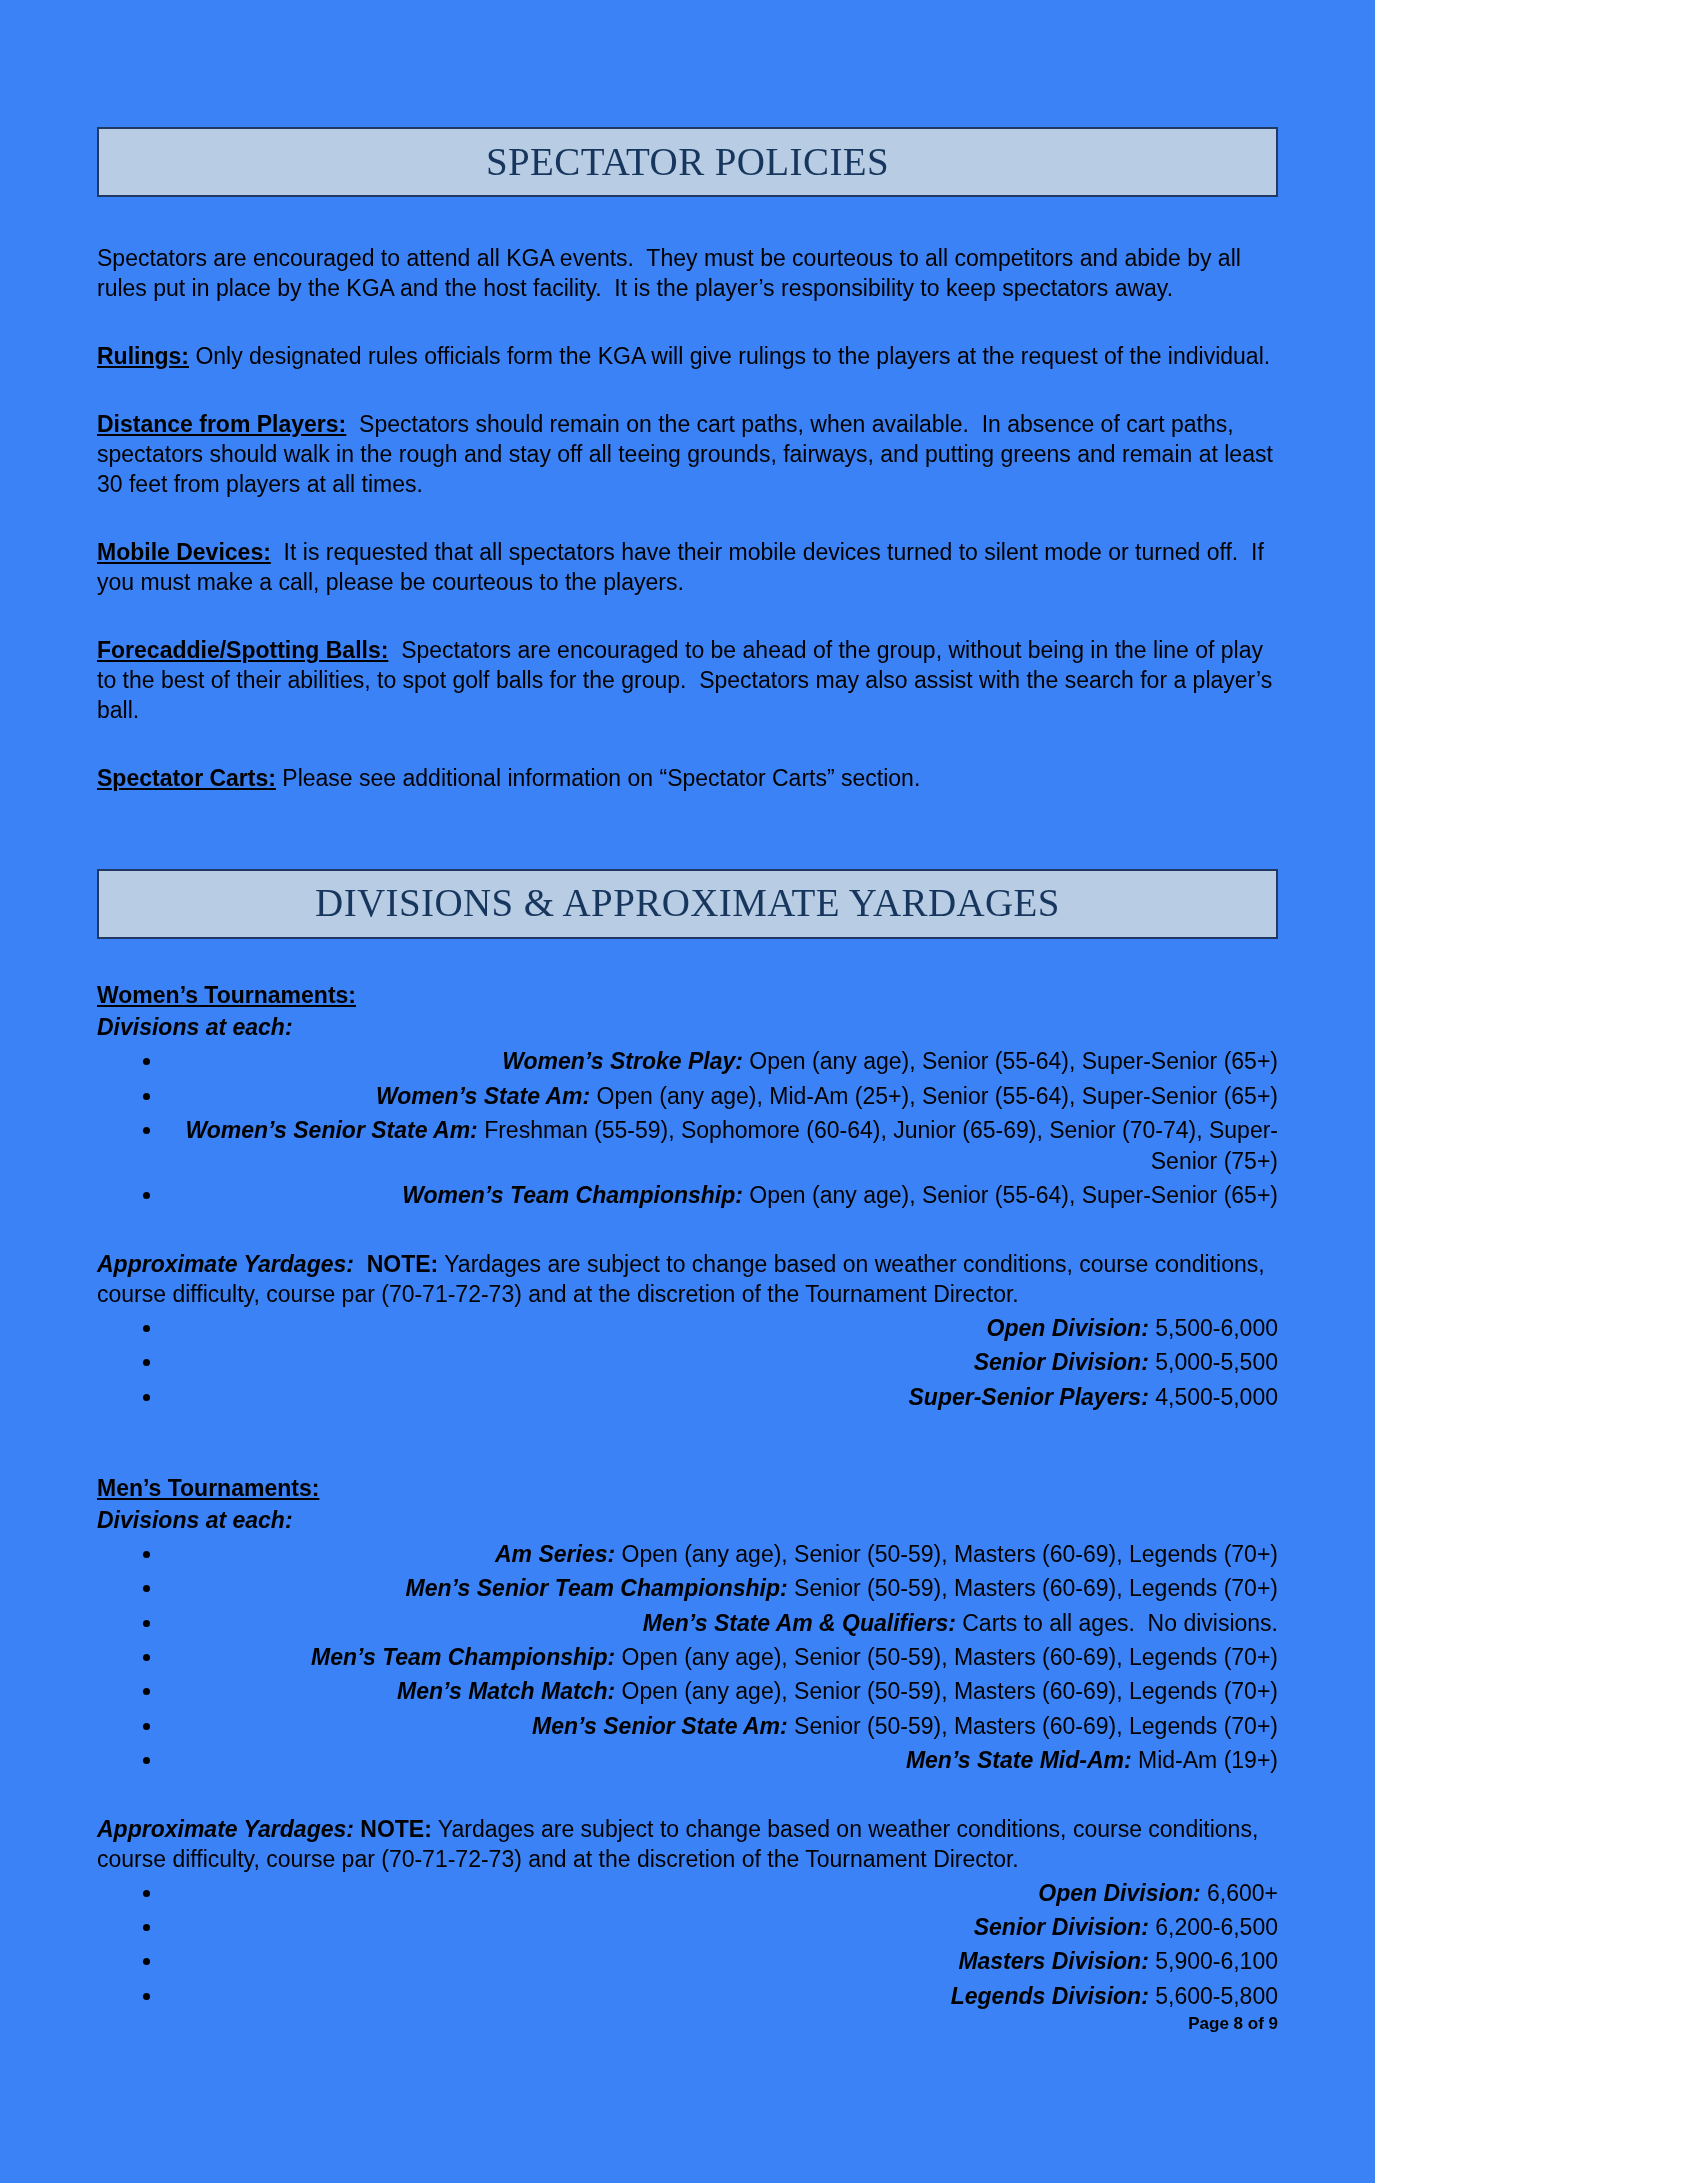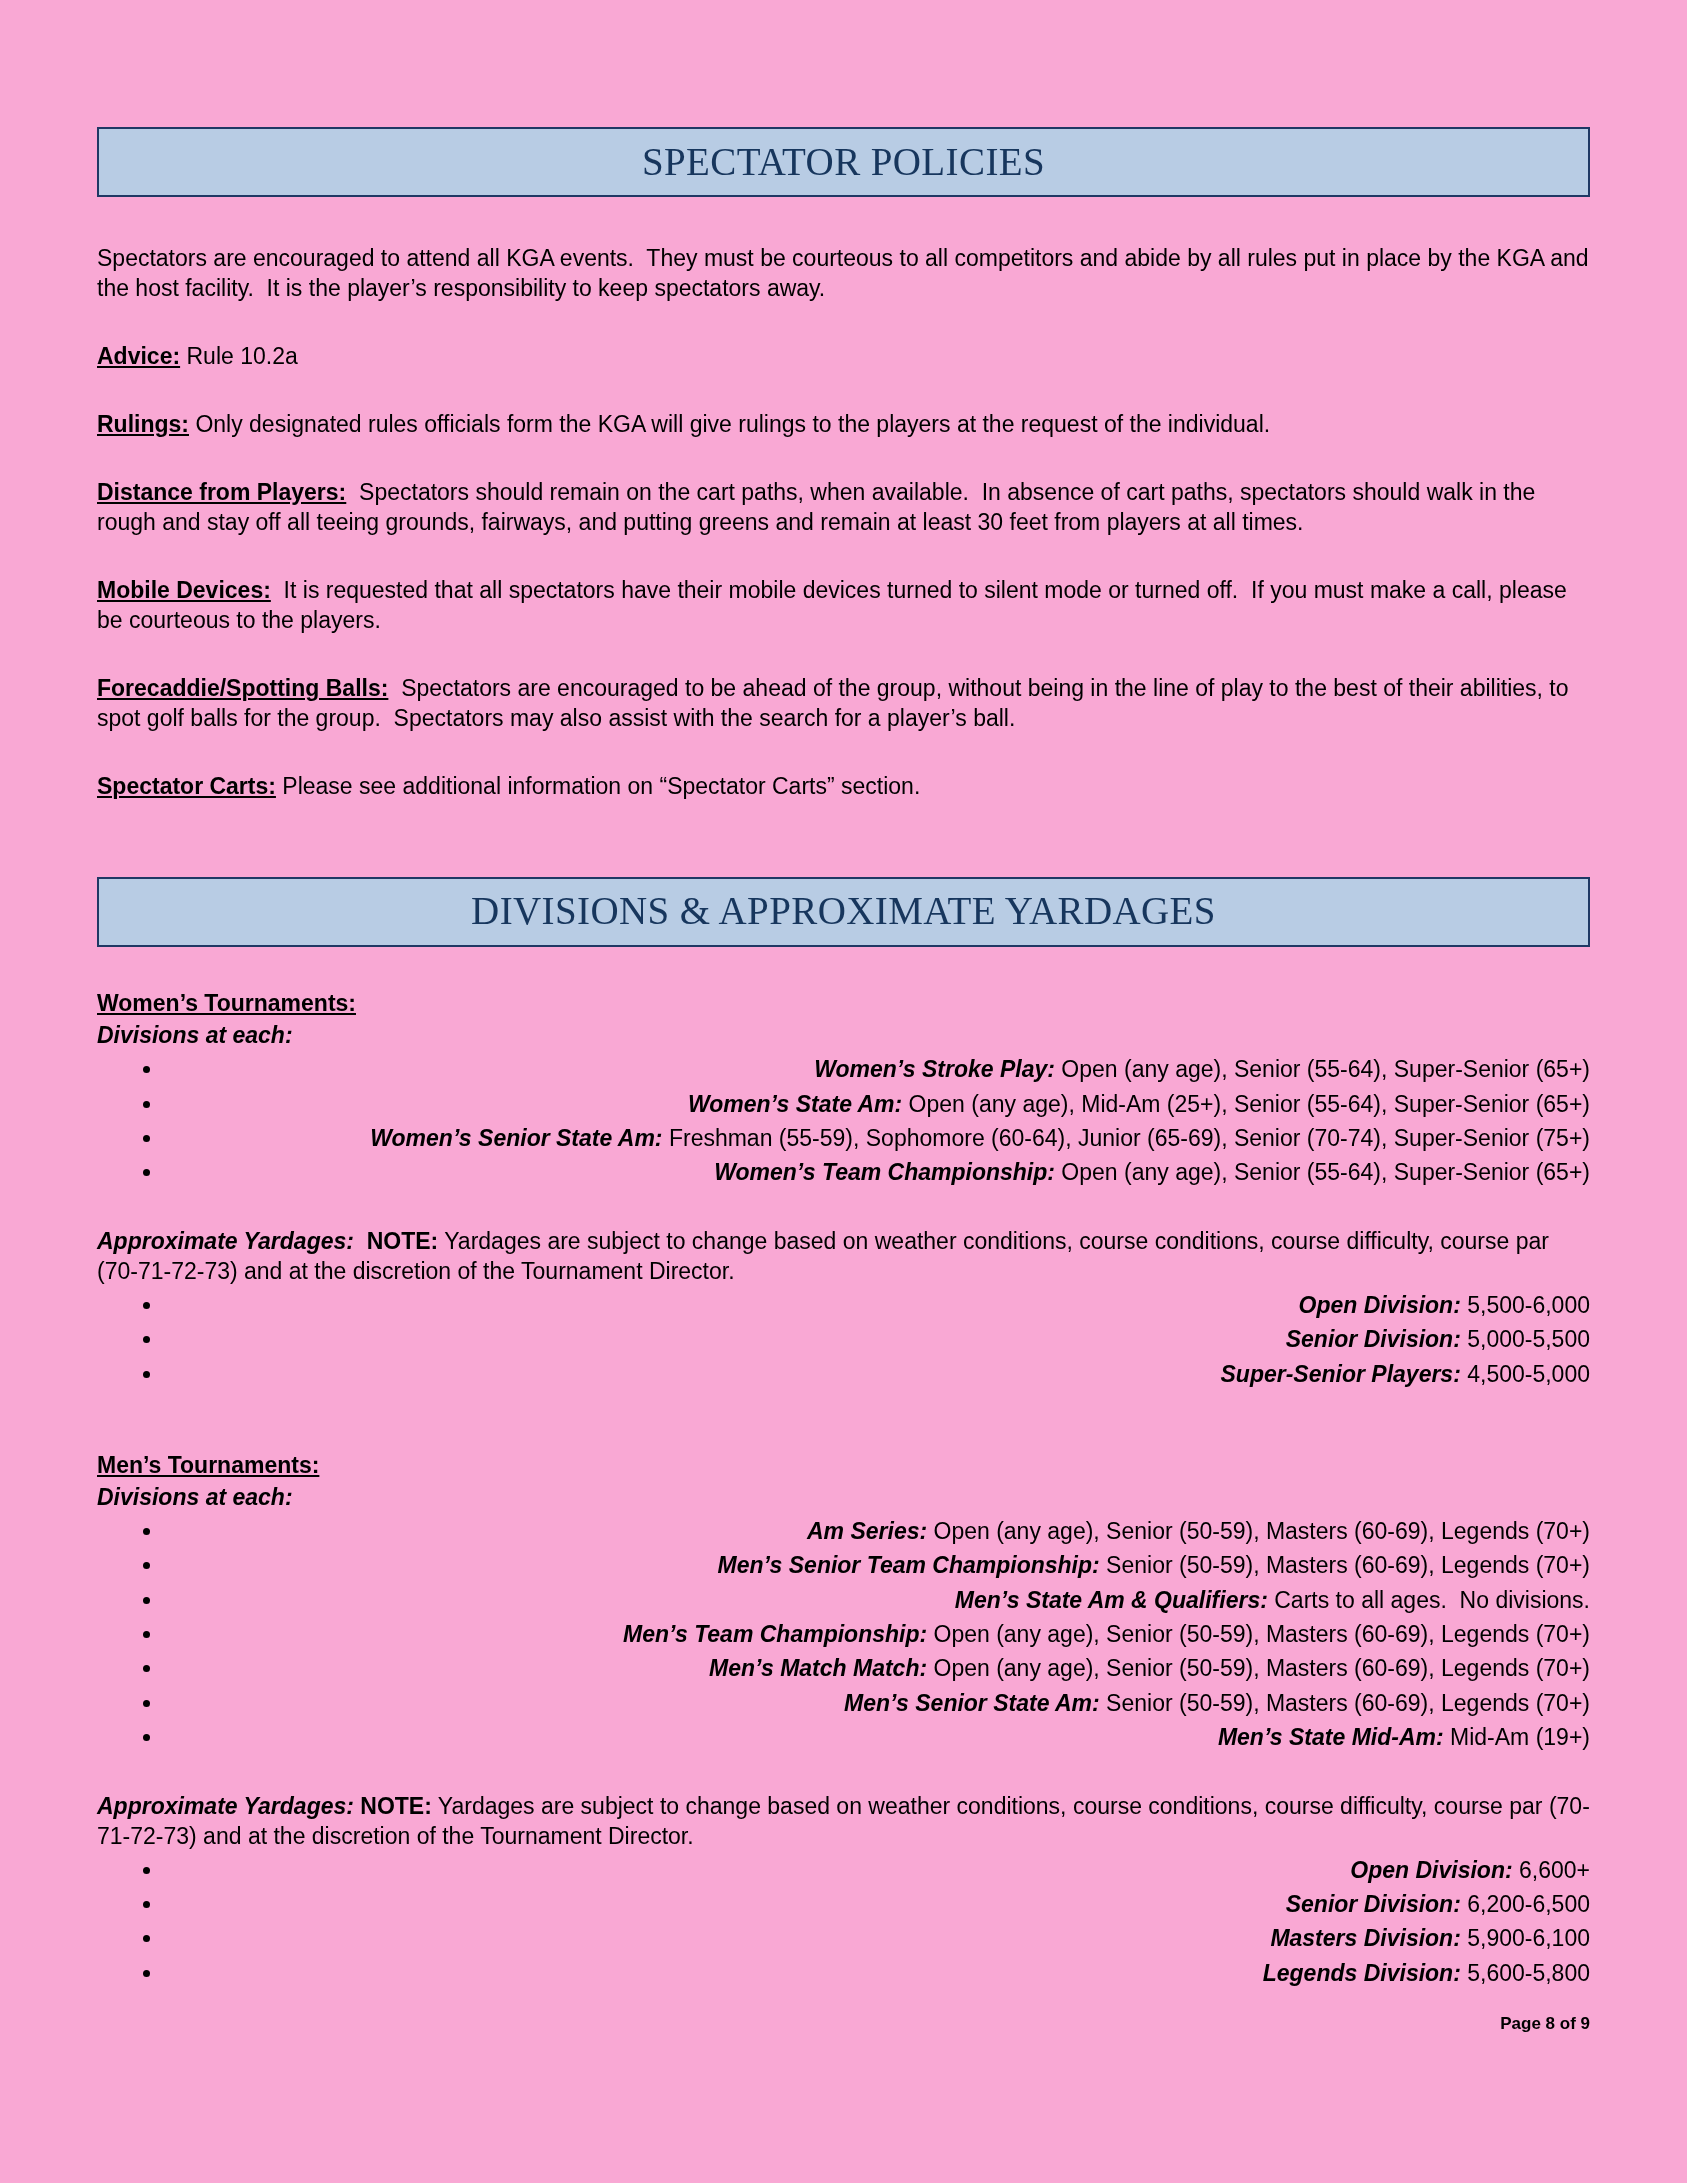--- a/index.html
+++ b/index.html
@@ -1,21 +1,21 @@
 <!DOCTYPE html>
 <html style="font-size:13.5px"><head>
 <meta charset="utf-8">
 <style>
   * { box-sizing: border-box; }
   html, body { margin: 0; padding: 0; background: #ffffff; }
   .page {
     position: relative;
-    width: 1687px;
+    width: 1375px;
     height: 2183px;
-    background: #f9a8d4;
+    background: #3b82f6;
     overflow: hidden;
     font-family: "Liberation Sans", sans-serif;
     font-size: 23px;
     line-height: 30px;
     color: #000000;
     padding: 127px 97px 0 97px;
   }
   .banner {
     border: 2.5px solid #1f3864;
     background: #b8cce4;
@@ -71,21 +71,20 @@
 </style>
 </head>
 <body>
 
 <div class="page">
 
   <div class="banner banner--first"><span>SPECTATOR POLICIES</span></div>
 
   <p class="para"><span class="txt">Spectators are encouraged to attend all KGA events.  They must be courteous to all competitors and abide by all rules put in place by the KGA and the host facility.  It is the player’s responsibility to keep spectators away.</span></p>
 
-  <p class="para"><span class="lbl-u">Advice:</span><span class="txt"> Rule 10.2a</span></p>
 
   <p class="para"><span class="lbl-u">Rulings:</span><span class="txt"> Only designated rules officials form the KGA will give rulings to the players at the request of the individual.</span></p>
 
   <p class="para"><span class="lbl-u">Distance from Players:</span><span class="txt">  Spectators should remain on the cart paths, when available.  In absence of cart paths, spectators should walk in the rough and stay off all teeing grounds, fairways, and putting greens and remain at least 30 feet from players at all times.</span></p>
 
   <p class="para"><span class="lbl-u">Mobile Devices:</span><span class="txt">  It is requested that all spectators have their mobile devices turned to silent mode or turned off.  If you must make a call, please be courteous to the players.</span></p>
 
   <p class="para"><span class="lbl-u">Forecaddie/Spotting Balls:</span><span class="txt">  Spectators are encouraged to be ahead of the group, without being in the line of play to the best of their abilities, to spot golf balls for the group.  Spectators may also assist with the search for a player’s ball.</span></p>
 
   <p class="para para--last"><span class="lbl-u">Spectator Carts:</span><span class="txt"> Please see additional information on “Spectator Carts” section.</span></p>

